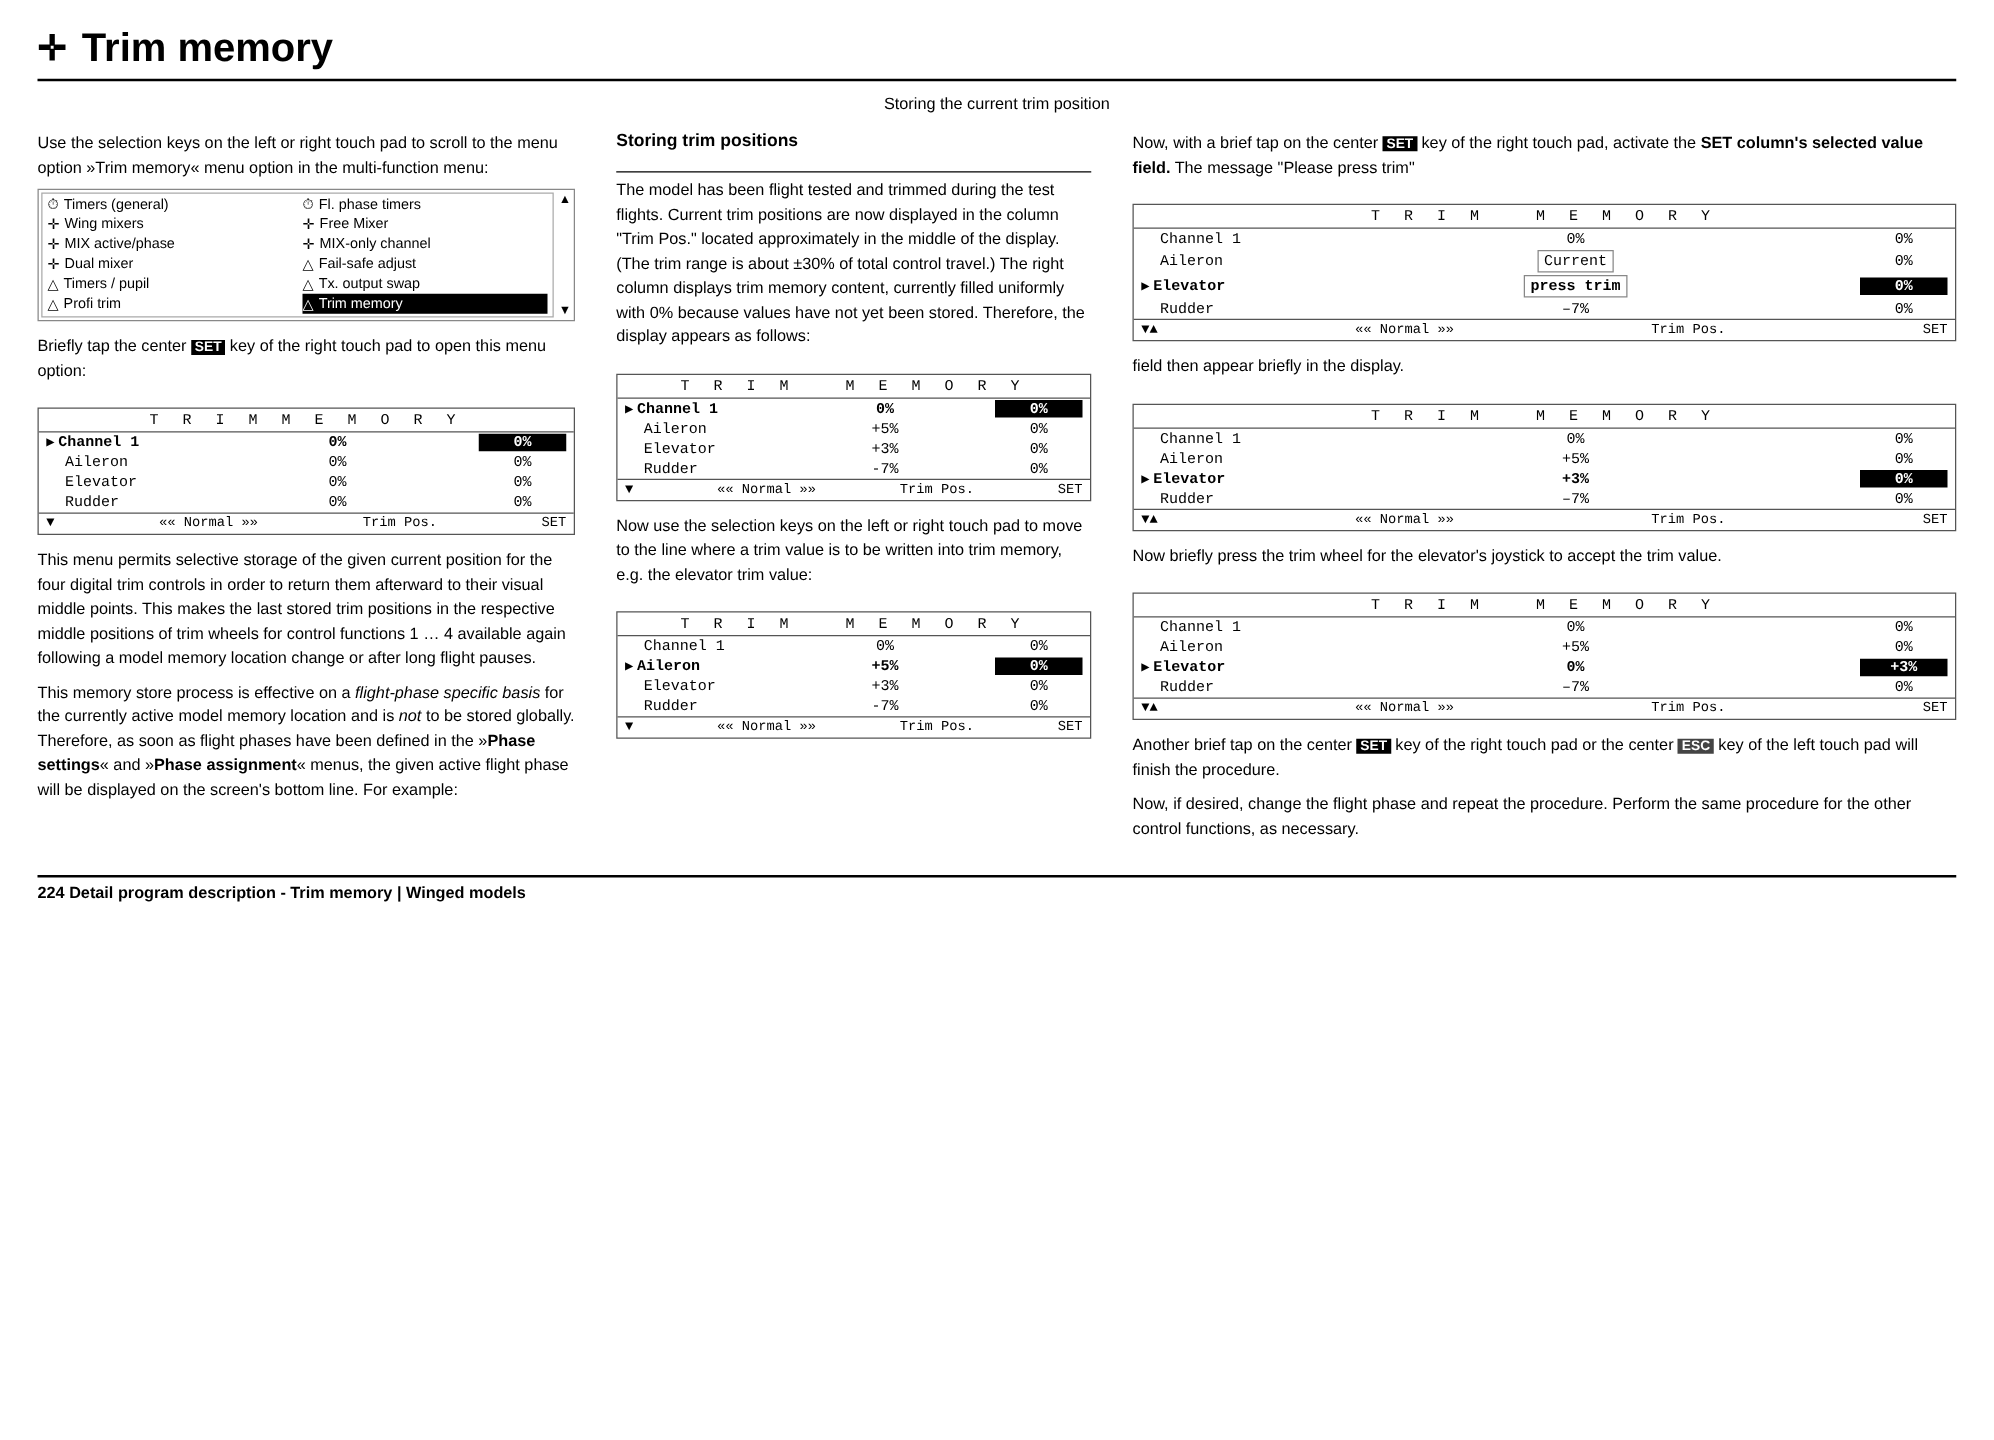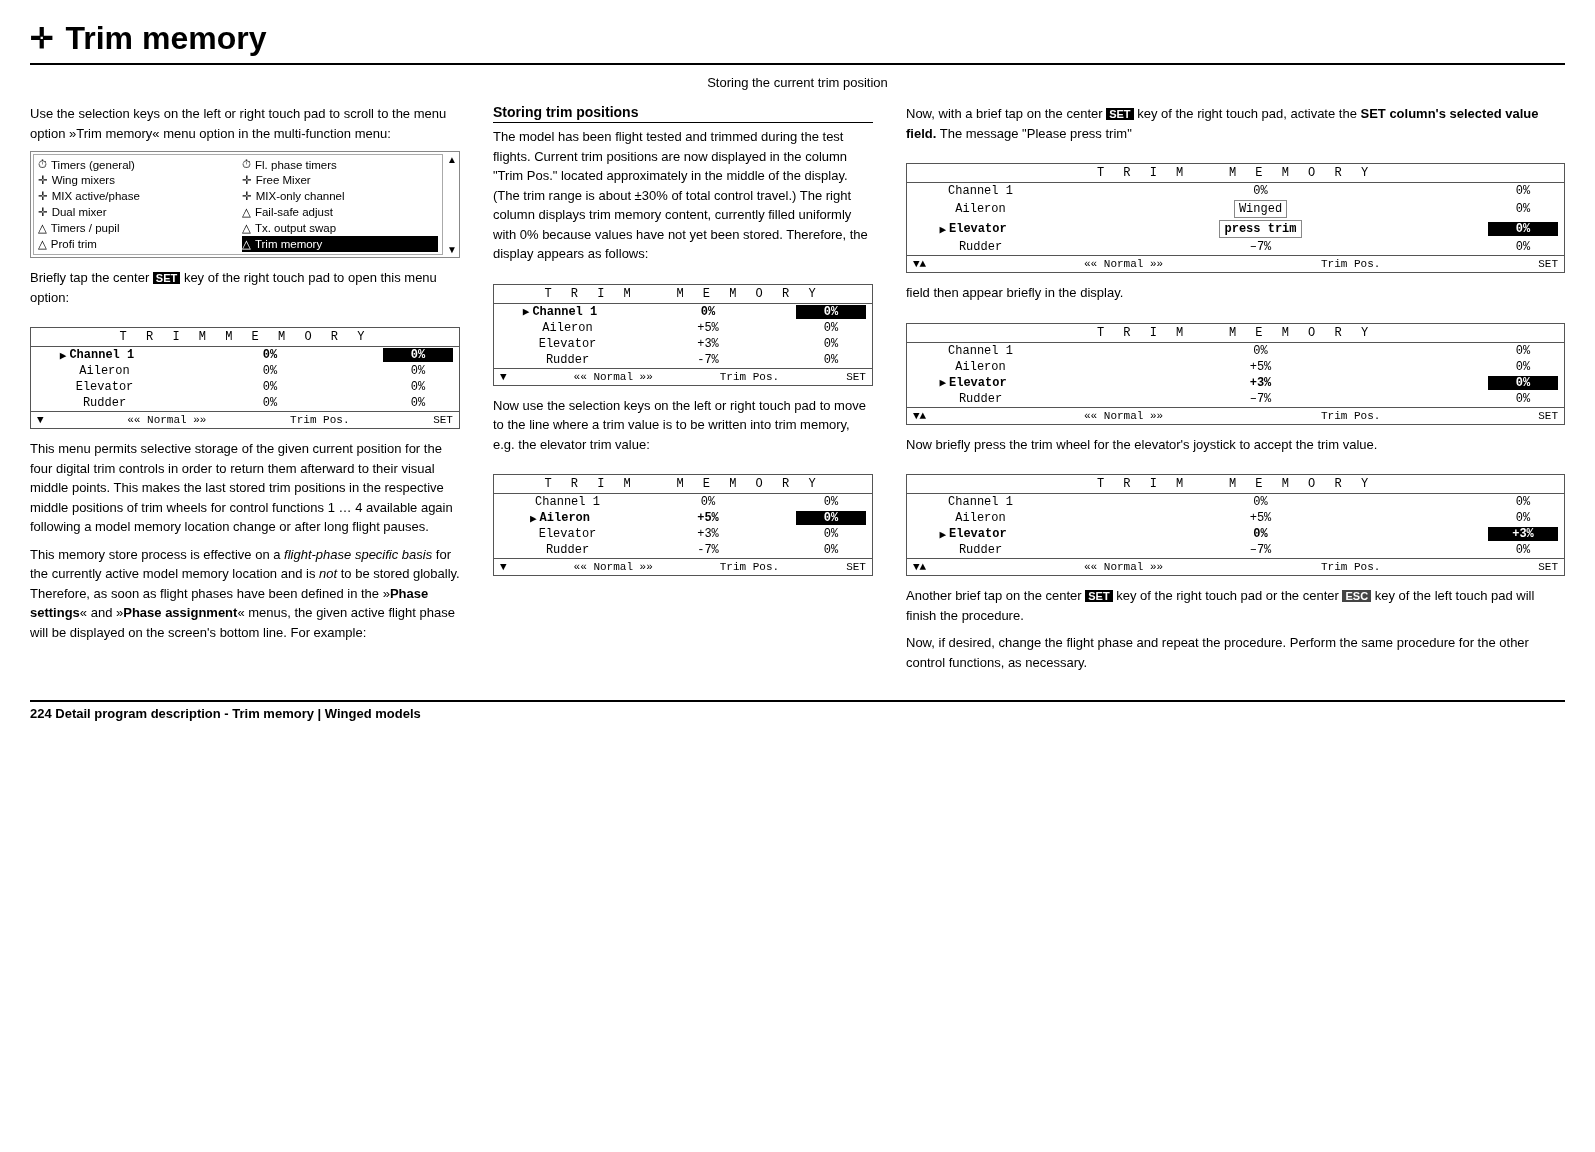--- a/index.html
+++ b/index.html
@@ -106,21 +106,20 @@
       font-size: 12px;
       align-items: center;
     }
     .trim-row.channel-row {
       font-weight: bold;
     }
     .trim-row .channel-label {
       display: flex;
       align-items: center;
       gap: 3px;
-      justify-content: center;
     }
     .trim-arrow {
       color: #000;
       font-size: 11px;
     }
     .trim-val-set {
       background: #000;
       color: #fff;
       text-align: center;
       padding: 0 4px;
@@ -161,21 +160,21 @@
     }
     p strong { font-weight: bold; }
     p em { font-style: italic; }
 
     
     .section-heading {
       font-weight: bold;
       font-size: 14px;
       margin-bottom: 4px;
       border-bottom: 1px solid #000;
-      padding-bottom: 2px;
+      padding-bottom: 17px;
     }
 
     
     .col-mid {}
 
     
     .col-right {}
 
     .popup-overlay {
       display: inline-block;
@@ -432,21 +431,21 @@
           </div>
         <div class="trim-val">0%</div>
         <div class="trim-val">0%</div>
       </div>
       <div class="trim-row">
         <div class="channel-label">
             <span style="width:12px;display:inline-block"></span>
             <span>Aileron</span>
           </div>
         <div class="trim-val">
-          <span class="popup-overlay">Winged</span>
+          <span class="popup-overlay">Current</span>
         </div>
         <div class="trim-val">0%</div>
       </div>
       <div class="trim-row channel-row">
         <div class="channel-label">
           <span class="trim-arrow">▶</span>
           <span>Elevator</span>
         </div>
         <div class="trim-val">
           <span class="popup-overlay">press trim</span>

